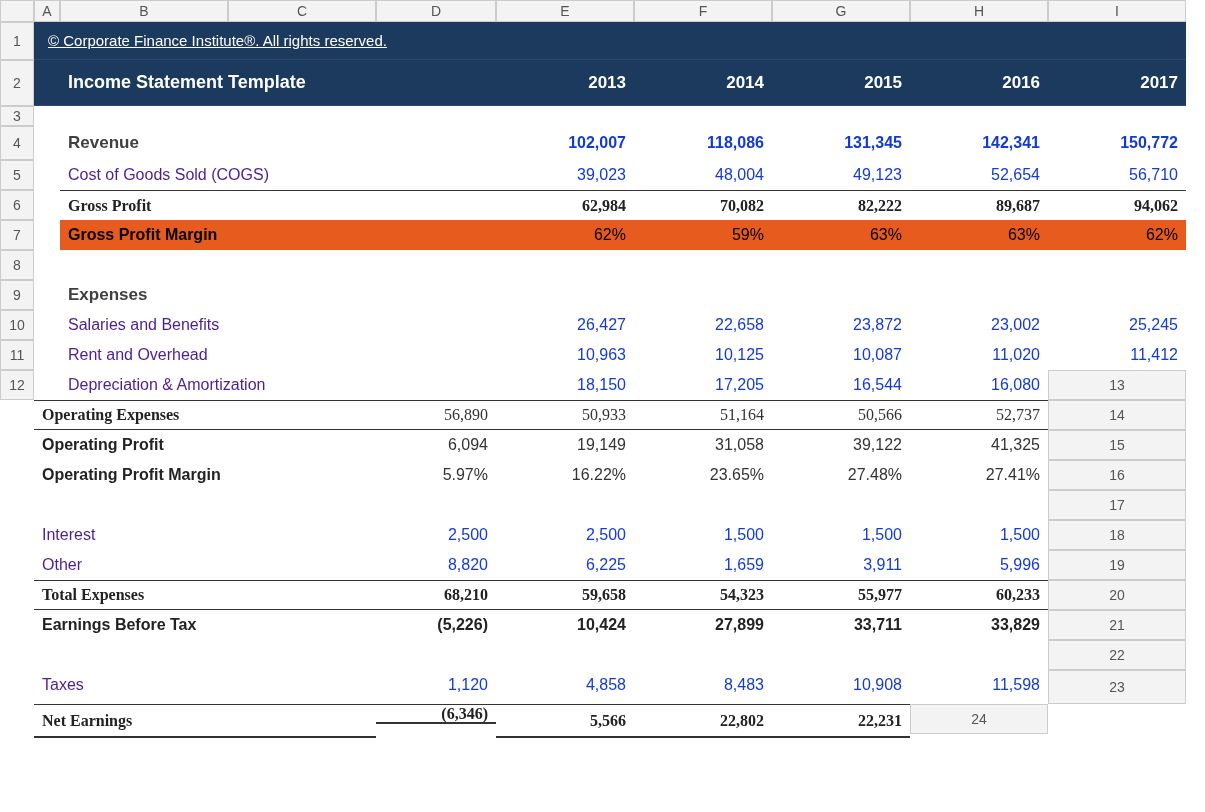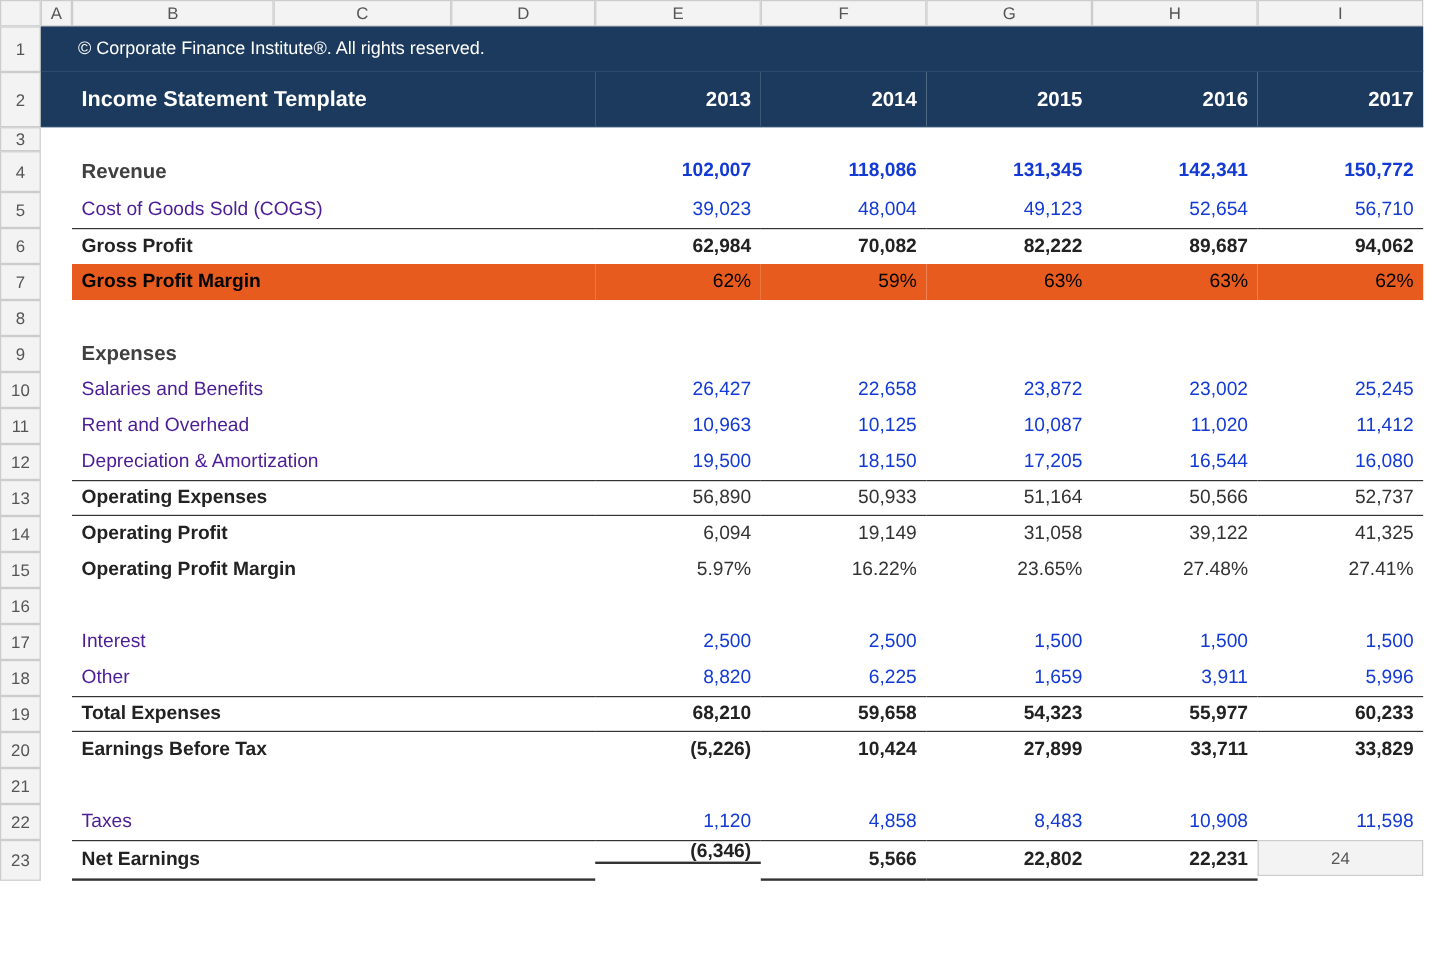--- a/index.html
+++ b/index.html
@@ -60,42 +60,42 @@
   .navy-year { font-weight: 700; font-size: 17px; justify-content: flex-end; }
   .bold { font-weight: 700; color: #222; }
   .sectionhead { font-weight: 700; color: #404040; font-size: 17px; }
   .blue { color: #133ad4; }
   .pale { color: #4c1d95; }
   .hl {
     background: #e85b1f;
     color: #000;
     font-weight: 700;
   }
-  .topline { border-top: 1px solid #333; }
+  .topline { border-top: 1px solid #333; font-family: Liberation Serif, serif; }
   .botline { border-bottom: 1px solid #333; }
   .botline-thick { border-bottom: 2px solid #333; }
 </style>
 </head>
 <body>
 
 <div class="sheet">
 
   <div class="corner"></div>
   <div class="hdr">A</div>
   <div class="hdr">B</div>
   <div class="hdr">C</div>
   <div class="hdr">D</div>
   <div class="hdr">E</div>
   <div class="hdr">F</div>
   <div class="hdr">G</div>
   <div class="hdr">H</div>
   <div class="hdr">I</div>
 
   <div class="rowhdr" style="height:38px">1</div>
-  <div class="cell navy navy-copy" style="grid-column: span 9; height:38px; padding-left:31px;">© Corporate Finance Institute®. All rights reserved.</div>
+  <div class="cell navy navy-copy" style="grid-column: span 9; height:38px; padding-left:14px;text-decoration:underline;">© Corporate Finance Institute®. All rights reserved.</div>
 
   <div class="rowhdr" style="height:46px">2</div>
   <div class="cell navy" style="height:46px"></div>
   <div class="cell navy navy-title" style="grid-column: span 3; height:46px">Income Statement Template</div>
   <div class="cell navy navy-year" style="height:46px">2013</div>
   <div class="cell navy navy-year" style="height:46px">2014</div>
   <div class="cell navy navy-year" style="height:46px">2015</div>
   <div class="cell navy navy-year" style="height:46px">2016</div>
   <div class="cell navy navy-year" style="height:46px">2017</div>
 
@@ -159,21 +159,20 @@
   <div class="cell pale" style="grid-column: span 3; height:30px">Rent and Overhead</div>
   <div class="cell num blue" style="height:30px">10,963</div>
   <div class="cell num blue" style="height:30px">10,125</div>
   <div class="cell num blue" style="height:30px">10,087</div>
   <div class="cell num blue" style="height:30px">11,020</div>
   <div class="cell num blue" style="height:30px">11,412</div>
 
   <div class="rowhdr" style="height:30px">12</div>
   <div class="cell" style="height:30px"></div>
   <div class="cell pale" style="grid-column: span 3; height:30px">Depreciation &amp; Amortization</div>
-  <div class="cell num blue" style="height:30px">19,500</div>
   <div class="cell num blue" style="height:30px">18,150</div>
   <div class="cell num blue" style="height:30px">17,205</div>
   <div class="cell num blue" style="height:30px">16,544</div>
   <div class="cell num blue" style="height:30px">16,080</div>
 
   <div class="rowhdr" style="height:30px">13</div>
   <div class="cell" style="height:30px"></div>
   <div class="cell bold topline botline" style="grid-column: span 3; height:30px">Operating Expenses</div>
   <div class="cell num topline botline" style="height:30px">56,890</div>
   <div class="cell num topline botline" style="height:30px">50,933</div>

